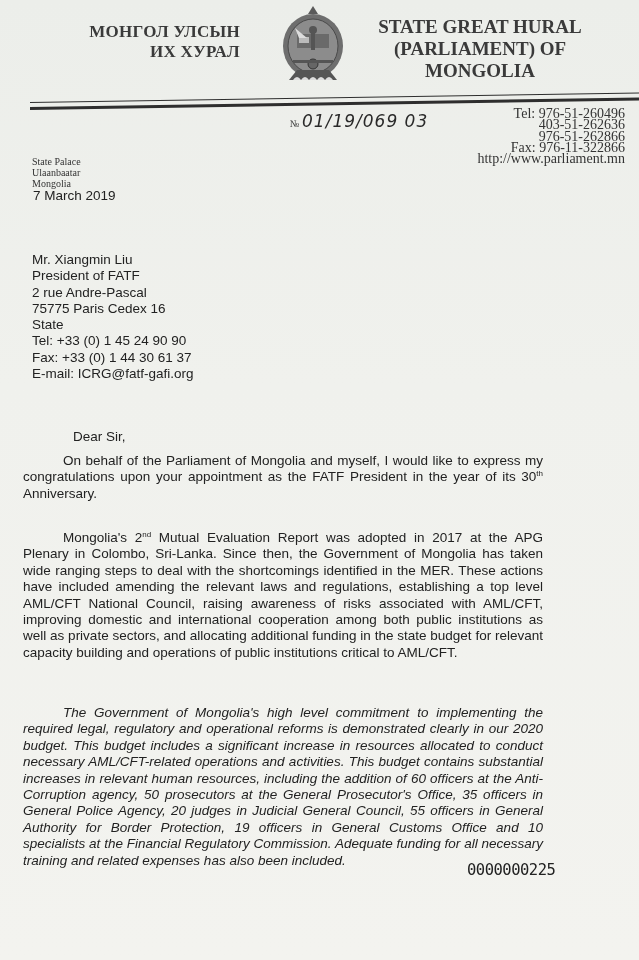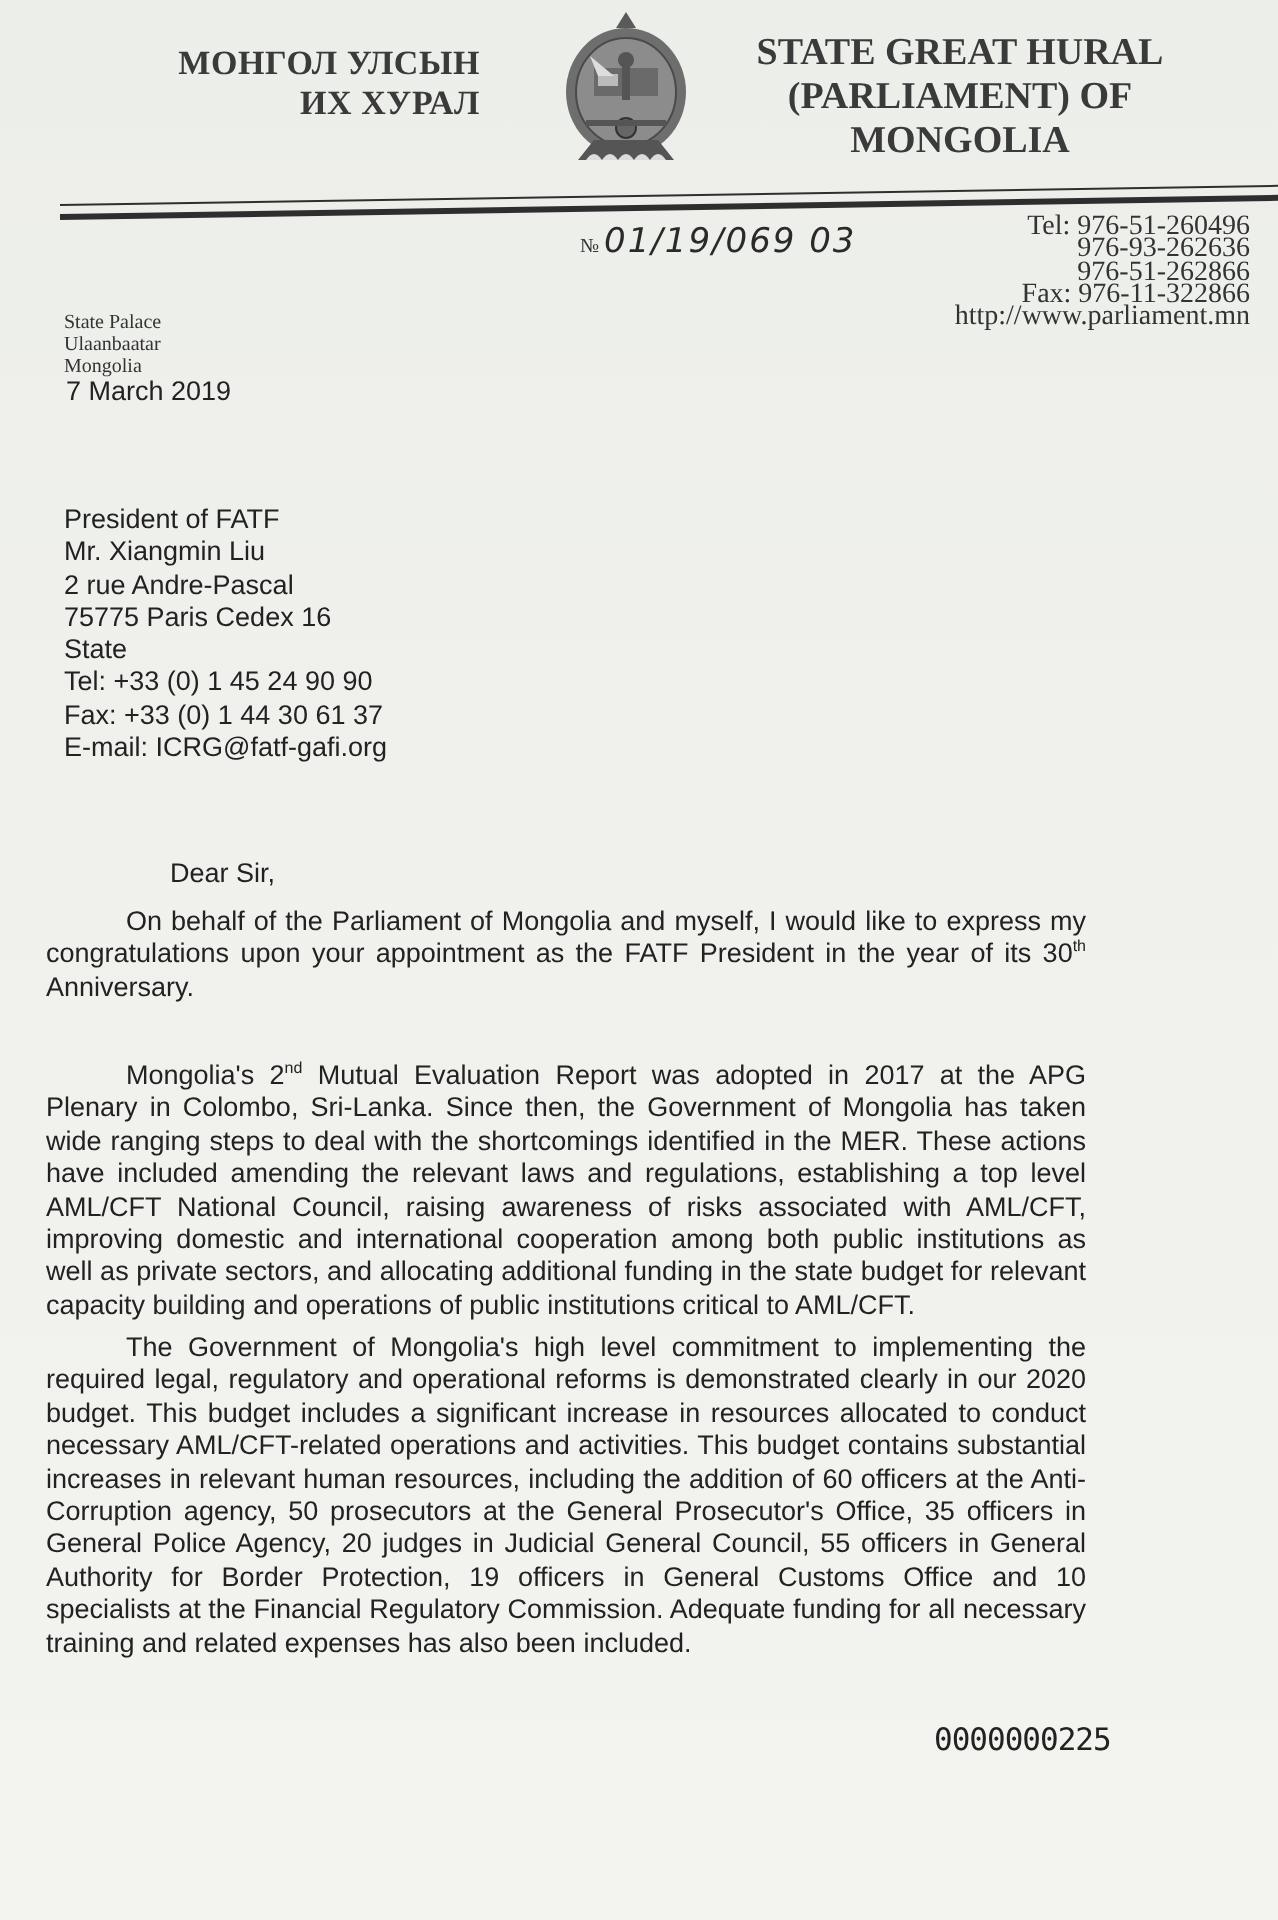--- a/index.html
+++ b/index.html
@@ -52,24 +52,24 @@
     }
     .recipient {
       position: absolute; left: 32px; top: 252px; font-size: 13.5px; line-height: 16.3px; color: #222;
     }
     .recipient div { white-space: nowrap; }
 
     .body-text {
       position: absolute; left: 23px; width: 500px; font-size: 13.5px; line-height: 16.4px;
       color: #222; text-align: justify; text-indent: 40px;
     }
-    .salutation { position: absolute; left: 85px; top: 429px; font-size: 13.5px; color: #222; }
+    .salutation { position: absolute; left: 73px; top: 429px; font-size: 13.5px; color: #222; }
     .p1 { top: 453px; width: 520px; }
     .p2 { top: 530px; width: 520px; }
-    .p3 { top: 666px; width: 520px; }
+    .p3 { top: 705px; width: 520px; font-style: italic; }
     sup { font-size: 8px; line-height: 0; }
 
     .serial {
       position: absolute; left: 467px; top: 861px;
       font-family: "DejaVu Sans Mono", monospace; font-size: 15.5px; color: #222;
       letter-spacing: -0.5px;
     }
   </style>
 </head>
 <body>
@@ -113,31 +113,31 @@
     <div>Mongolia</div>
   </div>
 
   <div class="ref-no serif">
     <span>№</span>
     <span class="ref-hand">01/19/069  03</span>
   </div>
 
   <div class="contact-right serif">
     <div>Tel: 976-51-260496</div>
-    <div>976-93-262636</div>
+    <div>403-51-262636</div>
     <div>976-51-262866</div>
     <div>Fax: 976-11-322866</div>
     <div>http://www.parliament.mn</div>
   </div>
 
   <div class="date sans">7 March 2019</div>
 
   <div class="recipient sans">
+    <div>Mr. Xiangmin Liu</div>
     <div>President of FATF</div>
-    <div>Mr. Xiangmin Liu</div>
     <div>2 rue Andre-Pascal</div>
     <div>75775 Paris Cedex 16</div>
     <div>State</div>
     <div>Tel: +33 (0) 1 45 24 90 90</div>
     <div>Fax: +33 (0) 1 44 30 61 37</div>
     <div>E-mail: ICRG@fatf-gafi.org</div>
   </div>
 
   <div class="salutation sans">Dear Sir,</div>
 

